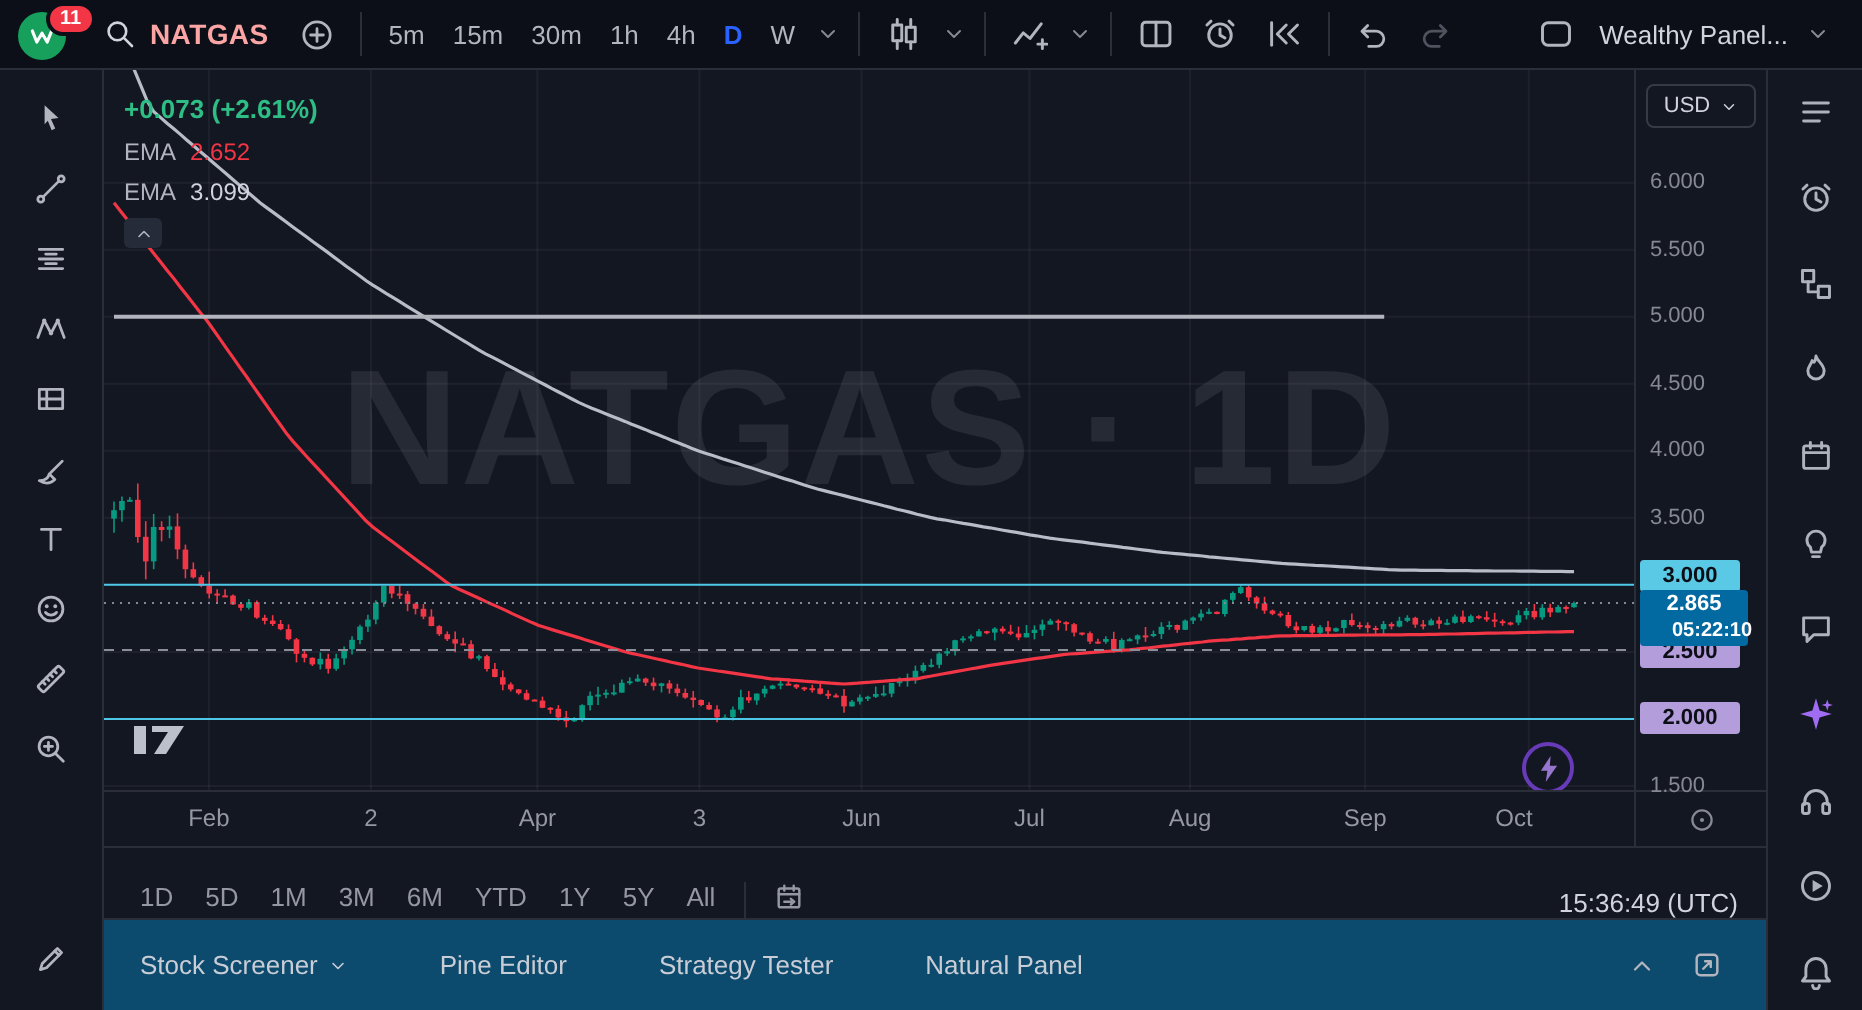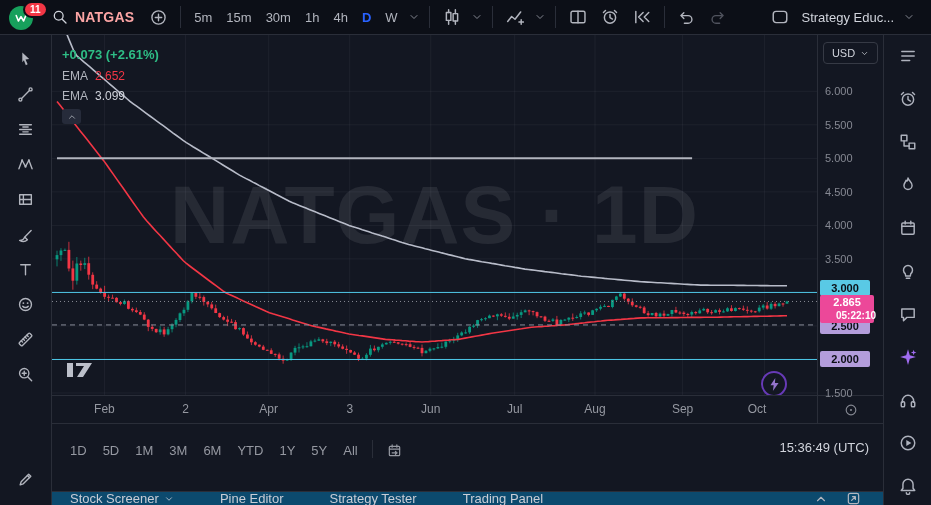--- a/index.html
+++ b/index.html
@@ -51,26 +51,26 @@
   .legend-collapse{margin-top:3px;width:19px;height:15px;background:#262b3a;border-radius:3px;display:flex;align-items:center;justify-content:center;color:#b2b5be;cursor:pointer;}
   .tv-logo{position:absolute;left:14px;top:326px;z-index:2;color:#cfd3dd;opacity:.9;}
   .flash-btn{position:absolute;right:30px;top:336px;width:22px;height:22px;border-radius:50%;border:2px solid #673ab7;background:#131722;display:flex;align-items:center;justify-content:center;z-index:2;cursor:pointer;}
   .time-axis{height:27px;border-top:1px solid #2a2e39;position:relative;background:#131722;}
   .t-label{position:absolute;top:6px;transform:translateX(-50%);font-size:12px;color:#9598a1;}
   .scale-col{width:65px;border-left:1px solid #2a2e39;display:flex;flex-direction:column;flex:0 0 auto;}
   .price-scale{position:relative;height:360px;background:#131722;cursor:ns-resize;}
   .tick{position:absolute;left:7px;font-size:11px;color:#868993;}
   .usd-box{position:absolute;top:7px;left:5px;right:5px;height:20px;border:1px solid #363a45;border-radius:4px;display:flex;align-items:center;justify-content:center;gap:5px;font-size:11px;color:#d1d4dc;background:#131722;z-index:4;cursor:pointer;}
   .level-badge{position:absolute;left:2px;width:50px;height:16px;border-radius:2px;font-size:11px;font-weight:700;display:flex;align-items:center;justify-content:center;z-index:2;}
-  .last-badge{position:absolute;left:2px;width:54px;border-radius:2px;background:#ec4899;color:#fff;text-align:center;font-size:11px;line-height:13px;padding:1px 0;z-index:3;font-weight:700;}
+  .last-badge{position:absolute;left:2px;width:54px;border-radius:2px;background:#0369a1;color:#fff;text-align:center;font-size:11px;line-height:13px;padding:1px 0;z-index:3;font-weight:700;}
   .last-badge .cd{font-weight:700;font-size:10px;margin-left:16px;}
   .axis-corner{height:27px;border-top:1px solid #2a2e39;display:flex;align-items:center;justify-content:center;color:#868993;background:#131722;}
 
   
-  .range-bar{height:35px;border-top:1px solid #2a2e39;display:flex;align-items:flex-start;padding:16px 10px;background:#131722;flex:0 0 auto;}
+  .range-bar{height:35px;border-top:1px solid #2a2e39;display:flex;align-items:flex-end;padding:0 10px;background:#131722;flex:0 0 auto;}
   .range-btn{color:#9598a1;font-size:13px;padding:3px 8px;border-radius:4px;cursor:pointer;}
   .range-sep{width:1px;height:18px;background:#2a2e39;margin:0 6px;}
   .clock{margin-left:auto;color:#d1d4dc;font-size:13px;padding-right:4px;cursor:pointer;}
   .bottom-panel{flex:1;border-top:1px solid #2a2e39;display:flex;align-items:center;gap:46px;padding:0 18px;background:#0c4a6e;min-height:0;}
   .bp-item{color:#c9cdd6;font-size:13px;display:flex;align-items:center;gap:5px;cursor:pointer;white-space:nowrap;}
   .bp-icons{margin-left:auto;display:flex;align-items:center;gap:18px;color:#b2b5be;padding-right:4px;}
 </style>
 </head>
 <body>
 
@@ -179,21 +179,21 @@
           <path d="M12.8 6.2 h-6.3 a3.6 3.6 0 0 0 0 7.2 h3.5"></path>
         </svg>
       </span>
 
     <div class="topbar-right">
       <span class="tb-icon">
           <svg class="ic" width="18" height="18" viewBox="0 0 16 16">
             <rect x="2" y="3" width="12" height="10" rx="2.5"></rect>
           </svg>
         </span>
-      <span class="account">Strategy Educ...</span>
+      <span class="account">Wealthy Panel...</span>
       <span class="tb-icon sm">
           <svg class="ic" width="12" height="12" viewBox="0 0 16 16">
             <path d="M4 6 L8 10 L12 6"></path>
           </svg>
         </span>
     </div>
   </header>
 
   <div class="main-row">
 
@@ -774,21 +774,21 @@
               <path d="M4 6 L8 10 L12 6"></path>
             </svg>
         </span>
         <span class="bp-item">
             <span>Pine Editor</span>
           </span>
         <span class="bp-item">
             <span>Strategy Tester</span>
           </span>
         <span class="bp-item">
-            <span>Trading Panel</span>
+            <span>Natural Panel</span>
           </span>
         <span class="bp-icons">
           <svg class="ic" width="14" height="14" viewBox="0 0 16 16">
               <path d="M4 10 L8 6 L12 10"></path>
             </svg>
           <svg class="ic" width="15" height="15" viewBox="0 0 16 16">
               <rect x="2.5" y="2.5" width="11" height="11" rx="2"></rect>
               <path d="M6 10 L10 6 M10 6 h-3 M10 6 v3"></path>
             </svg>
         </span>

